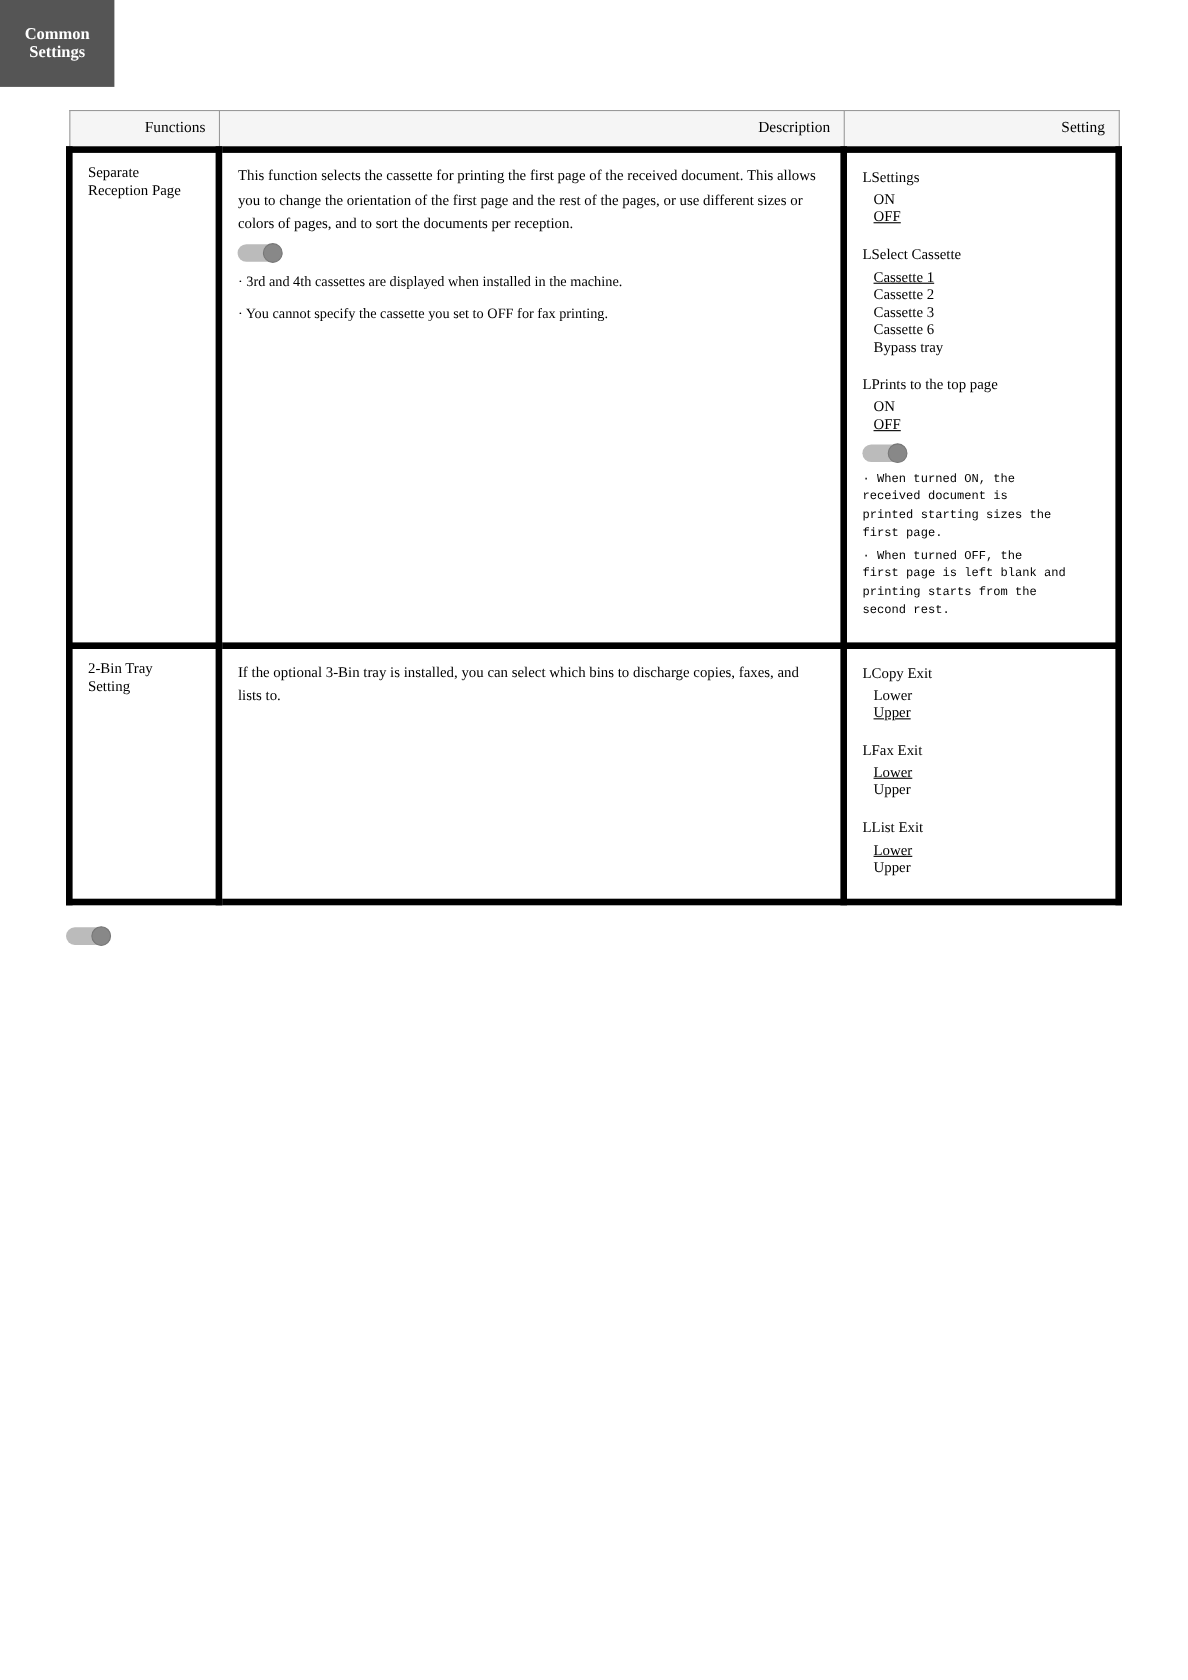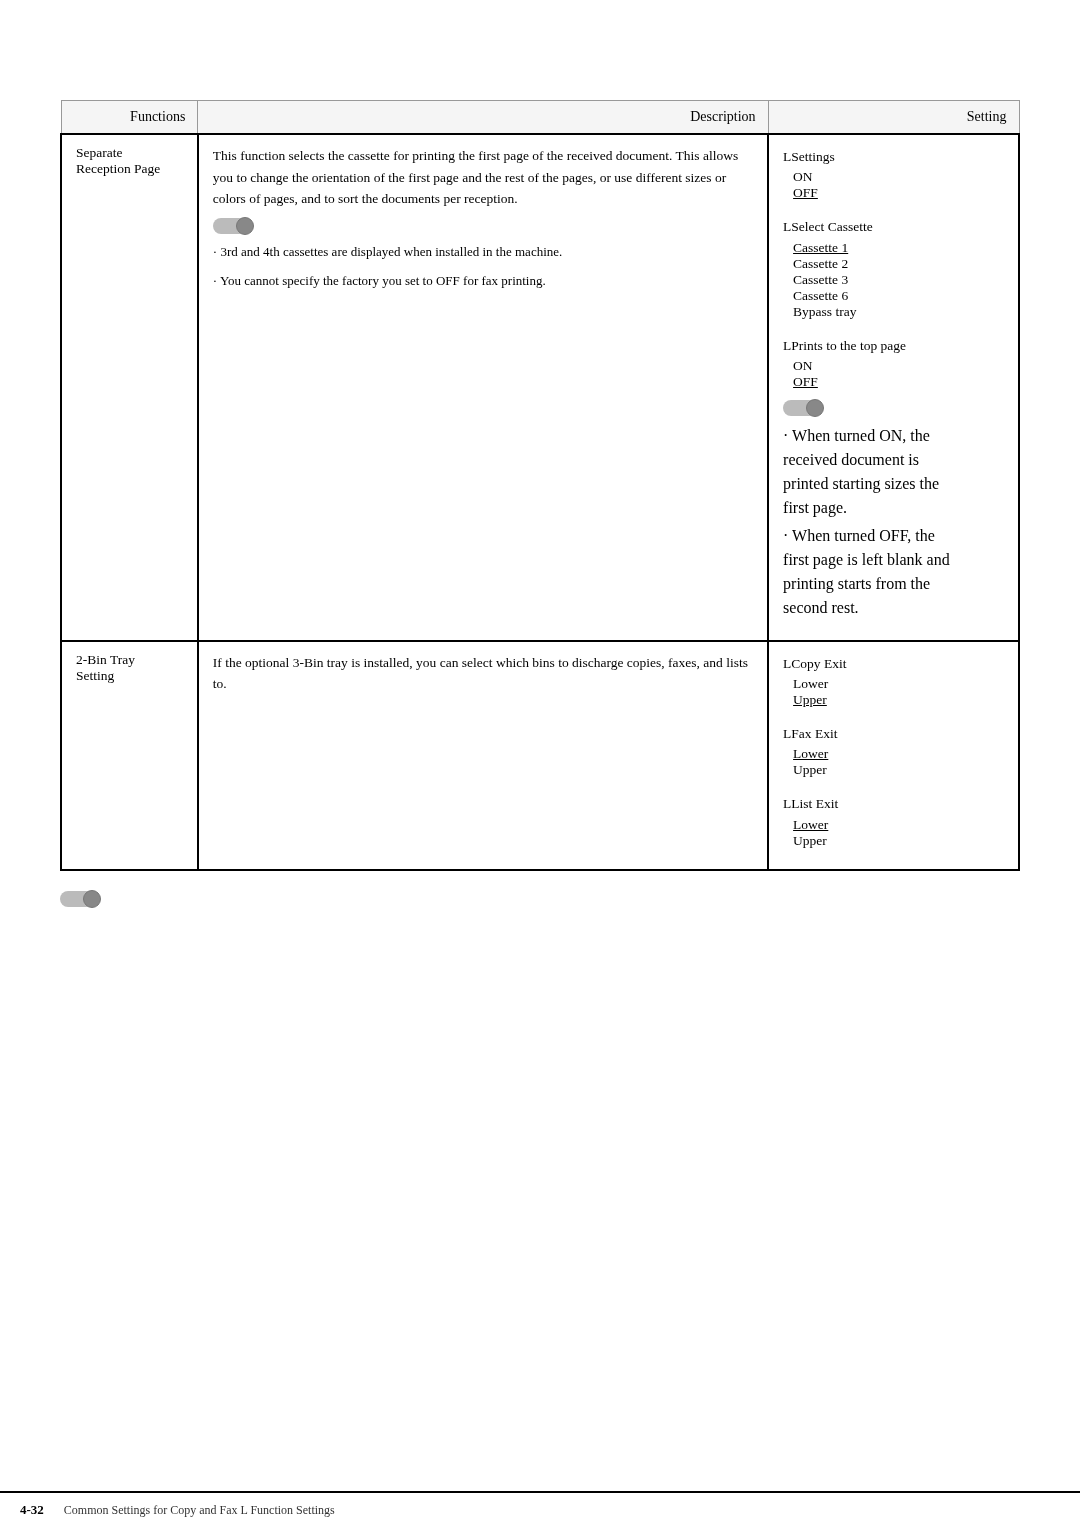--- a/index.html
+++ b/index.html
@@ -56,21 +56,21 @@
     .main-table th {
       border: 1px solid #999;
       background: #f5f5f5;
       padding: 8px 12px;
       text-align: right;
       font-weight: normal;
       font-size: 14px;
     }
 
     .main-table td {
-      border: 2px solid #000000;
+      border: 6px solid #000000;
       padding: 10px 14px;
       vertical-align: top;
       font-size: 13.5px;
     }
 
     .col-functions {
       width: 120px;
     }
 
     .col-description {
@@ -105,22 +105,22 @@
       height: 18px;
       background: #888;
       border-radius: 50%;
       position: absolute;
       top: -1px;
       right: -1px;
       border: 1px solid #777;
     }
 
     .mono-text {
-      font-family: Liberation Serif, serif;
-      font-size: 16px;
+      font-family: Liberation Mono, monospace;
+      font-size: 11px;
       line-height: 1.5;
     }
 
     .setting-section {
       margin-bottom: 10px;
     }
 
     .setting-item {
       line-height: 1.8;
     }
@@ -167,20 +167,24 @@
 
     .toggle-row {
       margin: 8px 0;
     }
   </style>
 </head>
 <body>
 
 <div class="page-content">
 
+  <div class="header-tab">
+    <span style="white-space: pre-line;">Common
+Settings</span>
+  </div>
 
   <div class="content-area">
 
     <table class="main-table">
       <thead>
         <tr>
           <th class="col-functions">Functions</th>
           <th class="col-description">Description</th>
           <th class="col-setting">Setting</th>
         </tr>
@@ -196,21 +200,21 @@
               This function selects the cassette for printing the first page of the received document. This allows you to change the orientation of the first page and the rest of the pages, or use different sizes or colors of pages, and to sort the documents per reception.
             </p>
             <div class="toggle-row">
               <div class="toggle-container">
                 <div class="toggle-track">
                   <div class="toggle-thumb"></div>
                 </div>
               </div>
             </div>
             <p class="description-note">· 3rd and 4th cassettes are displayed when installed in the machine.</p>
-            <p class="description-note">· You cannot specify the factory you set to OFF for fax printing.</p>
+            <p class="description-note">· You cannot specify the cassette you set to OFF for fax printing.</p>
           </td>
           <td class="col-setting">
 
             <div class="setting-section">
               <div class="setting-item">LSettings</div>
               <div class="indent">
                 <div>ON</div>
                 <div class="underline">OFF</div>
               </div>
             </div>
@@ -296,18 +300,14 @@
 
     <div class="toggle-container" style="margin-bottom: 12px;">
       <div class="toggle-track">
         <div class="toggle-thumb"></div>
       </div>
     </div>
 
 
   </div>
 
-  <div class="footer-bar">
-    <span class="footer-page">4-32</span>
-    <span class="footer-text">Common Settings for Copy and Fax  L  Function Settings</span>
-  </div>
 
 </div>
 
 </body></html>

